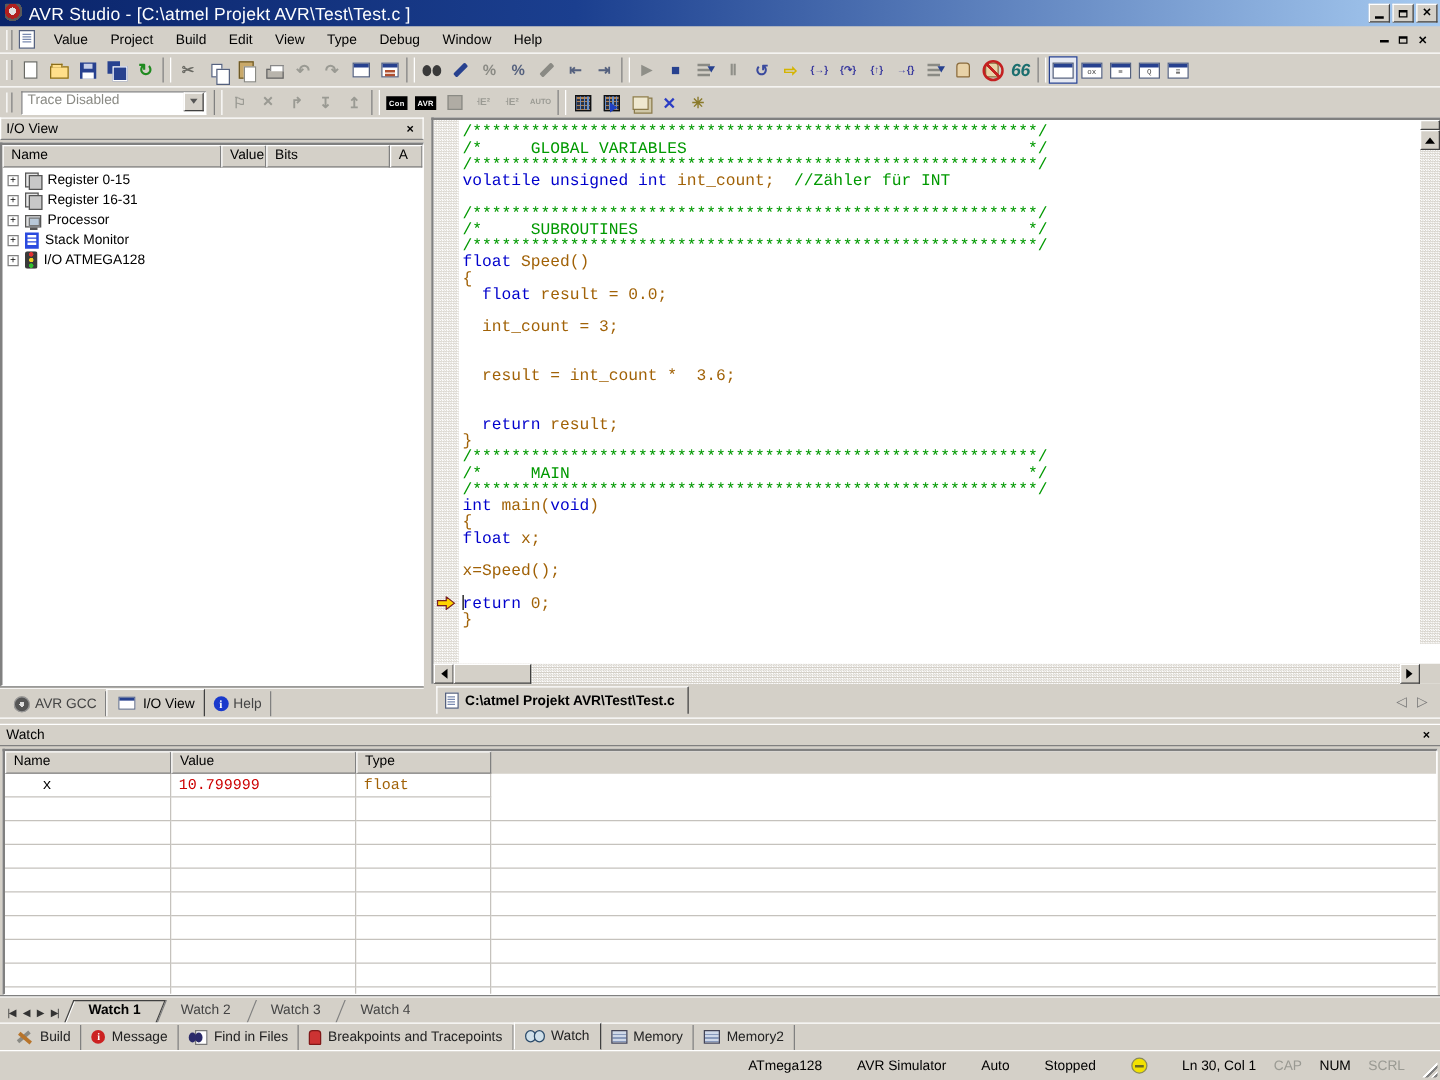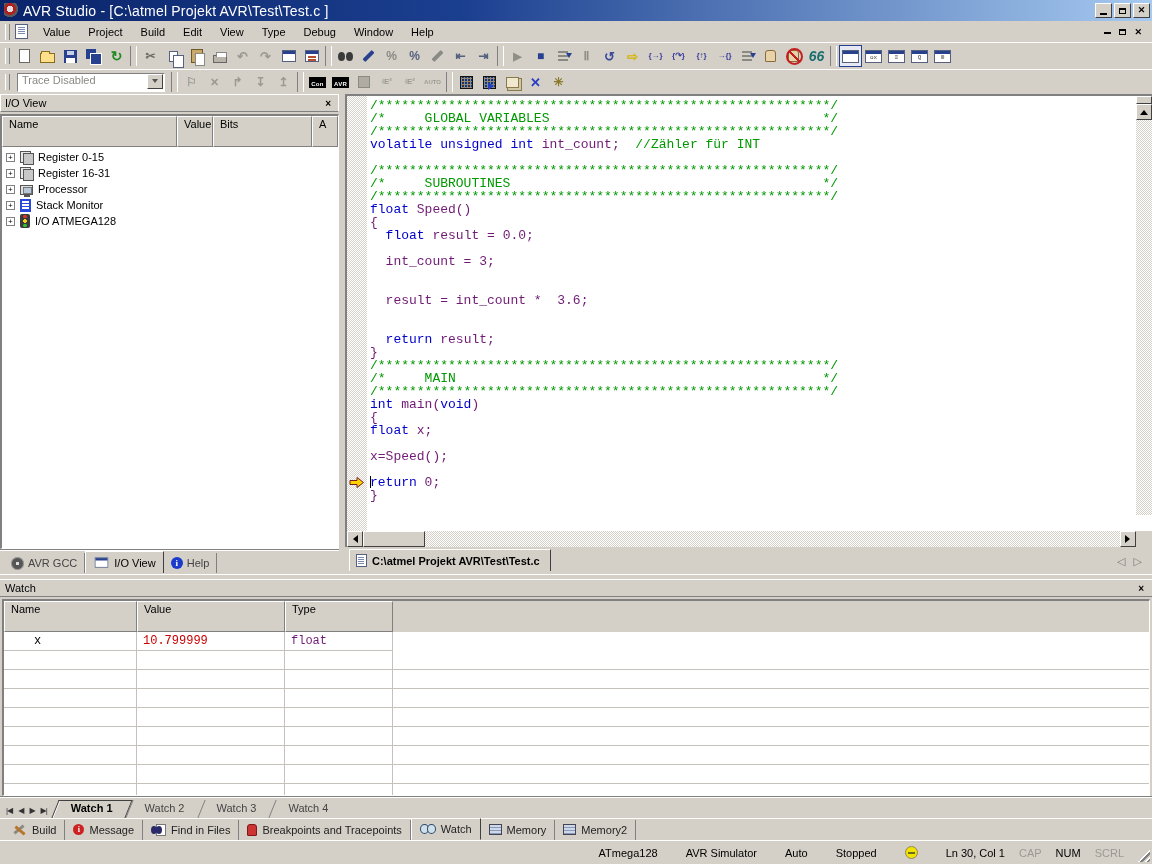--- a/index.html
+++ b/index.html
@@ -117,36 +117,36 @@
   .i-mem { width:13px; height:11px; border:1px solid #445; background:#cfd8e8;
     background-image:repeating-linear-gradient(0deg,#8899bb 0 1px,transparent 1px 3px); }
   .i-gcc { width:13px; height:13px; border-radius:50%; background:#555; 
     background-image:radial-gradient(circle 2px at 50% 50%, #ddd 0 2px, transparent 2px); box-shadow:0 0 0 1px #999 inset; }
 
   
   #leftpanel { position:absolute; left:0; top:94px; width:339px; height:479px; }
   #iotitle { height:18px; display:flex; align-items:center; padding:0 4px; border:1px solid #fff; border-bottom:1px solid #808080; background:#d4d0c8; }
   #iotitle .x, .panel-x { margin-left:auto; font-weight:bold; font-size:10px; padding:0 3px; }
   #ioclient { position:absolute; left:0; top:20px; right:0; bottom:24px; background:#fff; border-top:2px solid #808080; border-left:2px solid #808080; border-right:1px solid #fff; border-bottom:1px solid #fff; overflow:hidden; }
-  .colhead { display:flex; height:31px; background:#d4d0c8; }
+  .colhead { display:flex; height:18px; background:#d4d0c8; }
   .colhead .hc { border-top:1px solid #fff; border-left:1px solid #fff; border-right:1px solid #808080; border-bottom:1px solid #808080; padding:1px 6px 0; white-space:nowrap; overflow:hidden; }
   #iotree { padding-top:2px; }
   .trow { display:flex; align-items:center; height:16px; padding-left:4px; gap:5px; }
   .plus { width:9px; height:9px; border:1px solid #808080; background:#fff; font:8px/7px "Liberation Mono", monospace; text-align:center; color:#000; flex:0 0 auto; }
   #lefttabs { position:absolute; left:0; bottom:0; height:24px; right:0; display:flex; align-items:flex-end; padding-left:4px; border-top:1px solid #808080; box-shadow:0 1px 0 #fff inset; }
   .ltab { display:flex; align-items:center; gap:4px; height:20px; padding:0 7px; color:#444; border-right:1px solid #808080; }
   .ltab.active { background:#d4d0c8; border:1px solid #404040; border-bottom:none; border-top:1px solid #fff; border-left:1px solid #fff; color:#000; height:22px; }
 
   
   #editor { position:absolute; left:345px; top:94px; width:807px; height:453px; border-top:2px solid #808080; border-left:2px solid #808080; background:#fff; }
   #codewrap { position:absolute; left:0; top:0; right:16px; bottom:16px; background:#fff; overflow:hidden; display:flex; }
   #gutter { width:20px; flex:0 0 auto; background: repeating-conic-gradient(#ffffff 0% 25%, #d8d4cc 0% 50%) 0 0 / 2px 2px; position:relative; }
   #code { flex:1; font-family:"Liberation Mono", monospace; font-size:13px; line-height:13px; padding:3px 0 0 3px; white-space:pre; position:relative; }
   .cl { height:13px; position:relative; }
-  .k { color:#0000cc; } .c { color:#009900; } .t { color:#701a75; }
+  .k { color:#0000cc; } .c { color:#009900; } .t { color:#a16207; }
   .caret { display:inline-block; width:1px; height:12px; background:#000; vertical-align:-2px; margin-right:-1px; }
   #curarrow { position:absolute; left:2px; width:16px; height:12px; }
   #vscroll { position:absolute; right:0; top:0; width:16px; bottom:16px; }
   #vsplit { position:absolute; left:0; top:0; width:16px; height:8px; }
   .sbtn { position:absolute; width:16px; height:16px; display:flex; align-items:center; justify-content:center; }
   .tri-u { width:0; height:0; border:4px solid transparent; border-bottom:5px solid #000; margin-bottom:3px; }
   .tri-l { width:0; height:0; border:4px solid transparent; border-right:5px solid #000; margin-right:3px; }
   .tri-r { width:0; height:0; border:4px solid transparent; border-left:5px solid #000; margin-left:3px; }
   #vtrack { position:absolute; left:0; top:24px; width:16px; bottom:16px; }
   #hscroll { position:absolute; left:0; bottom:0; right:16px; height:16px; }

